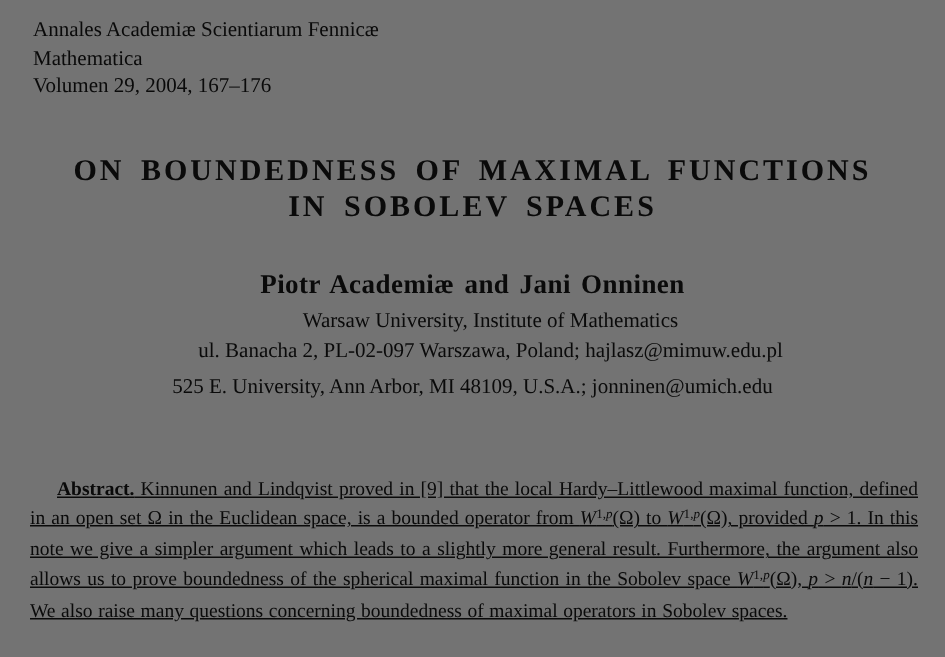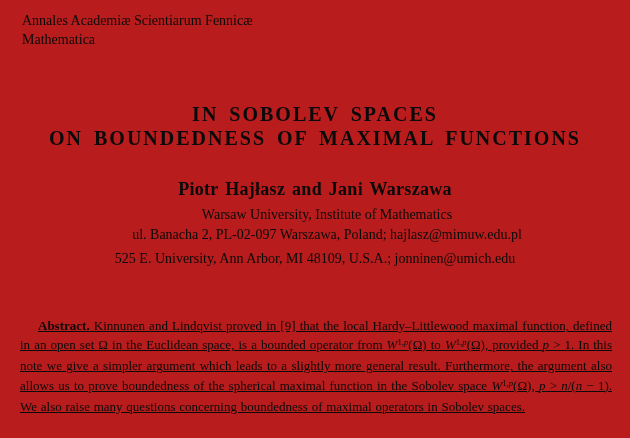--- a/index.html
+++ b/index.html
@@ -6,21 +6,21 @@
   body {
     width: 630px; height: 438px;
     background: #ffffff;
     color: #0a0a0a;
     font-family: "Liberation Serif", "DejaVu Serif", serif;
     -webkit-font-smoothing: antialiased;
   }
   .page {
     position: relative;
     width: 630px; height: 438px;
-    background: #b91c1c;
+    background: #737373;
     overflow: hidden;
   }
   .journal-header {
     position: absolute;
     left: 22px; top: 12px;
     font-size: 14px;
     line-height: 18.5px;
     white-space: nowrap;
   }
   .title {
@@ -80,28 +80,29 @@
   .sup.i { font-style: italic; }
 </style>
 </head>
 <body>
 
 <div class="page">
 
   <div class="journal-header">
     <div>Annales Academiæ Scientiarum Fennicæ</div>
     <div>Mathematica</div>
+    <div>Volumen 29, 2004, 167–176</div>
   </div>
 
   <h1 class="title">
+    <span class="title-line">ON BOUNDEDNESS OF MAXIMAL FUNCTIONS</span>
     <span class="title-line">IN SOBOLEV SPACES</span>
-    <span class="title-line">ON BOUNDEDNESS OF MAXIMAL FUNCTIONS</span>
   </h1>
 
-  <div class="authors">Piotr Hajłasz and Jani Warszawa</div>
+  <div class="authors">Piotr Academiæ and Jani Onninen</div>
 
   <div class="affil affil-1">
     <div>Warsaw University, Institute of Mathematics</div>
     <div>ul. Banacha 2, PL-02-097 Warszawa, Poland; hajlasz@mimuw.edu.pl</div>
   </div>
 
   <div class="affil affil-2">
     <div>525 E. University, Ann Arbor, MI 48109, U.S.A.; jonninen@umich.edu</div>
   </div>
 

